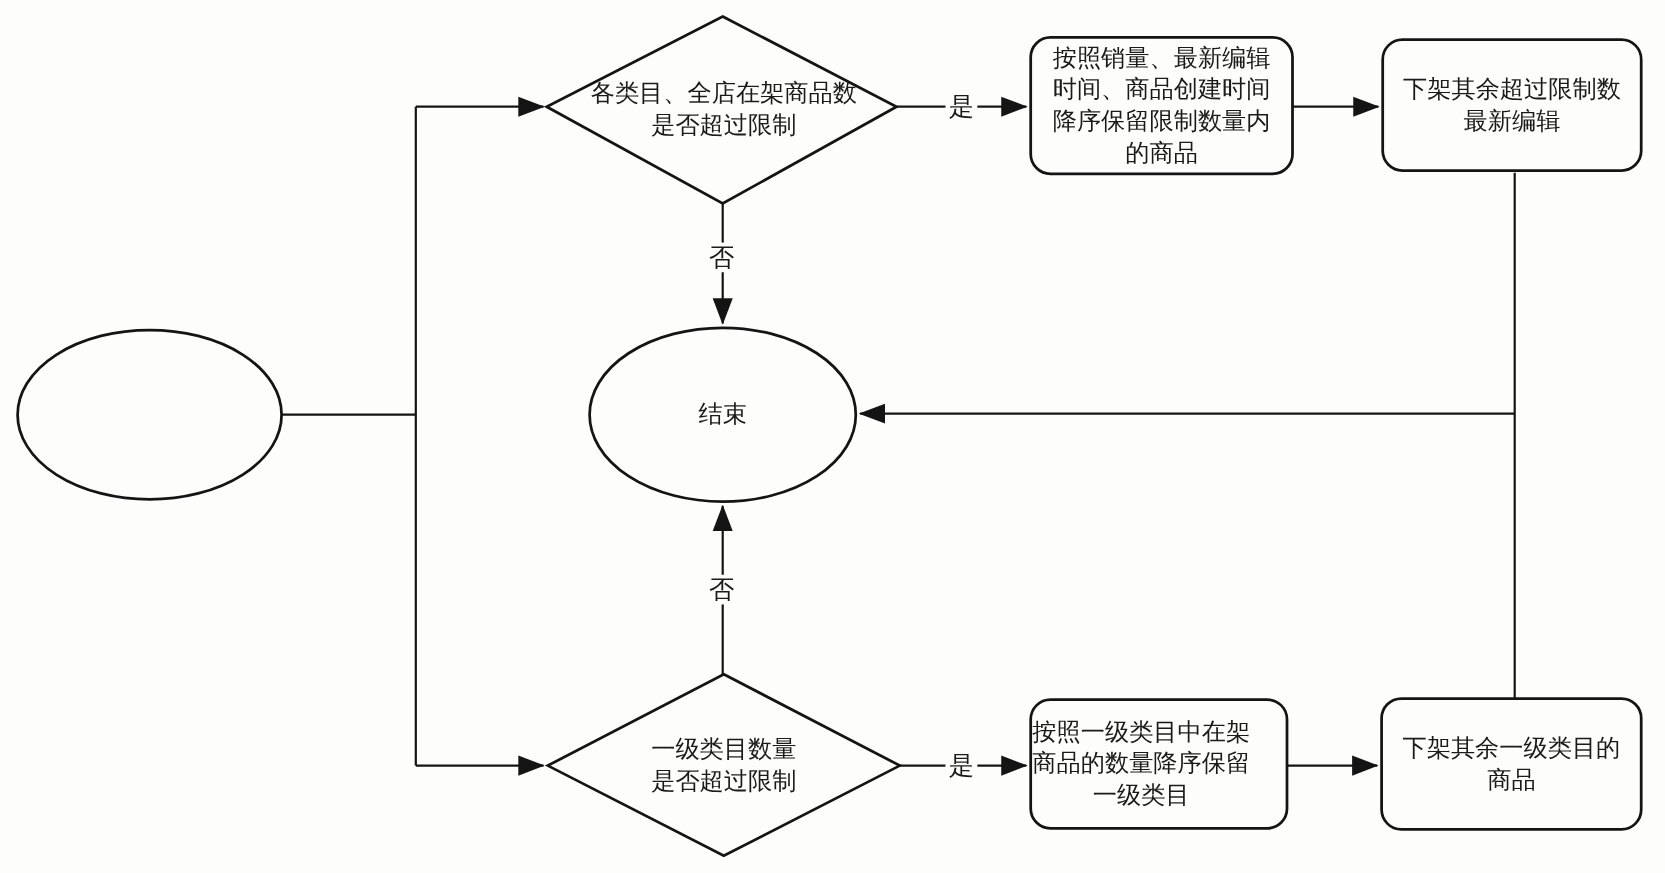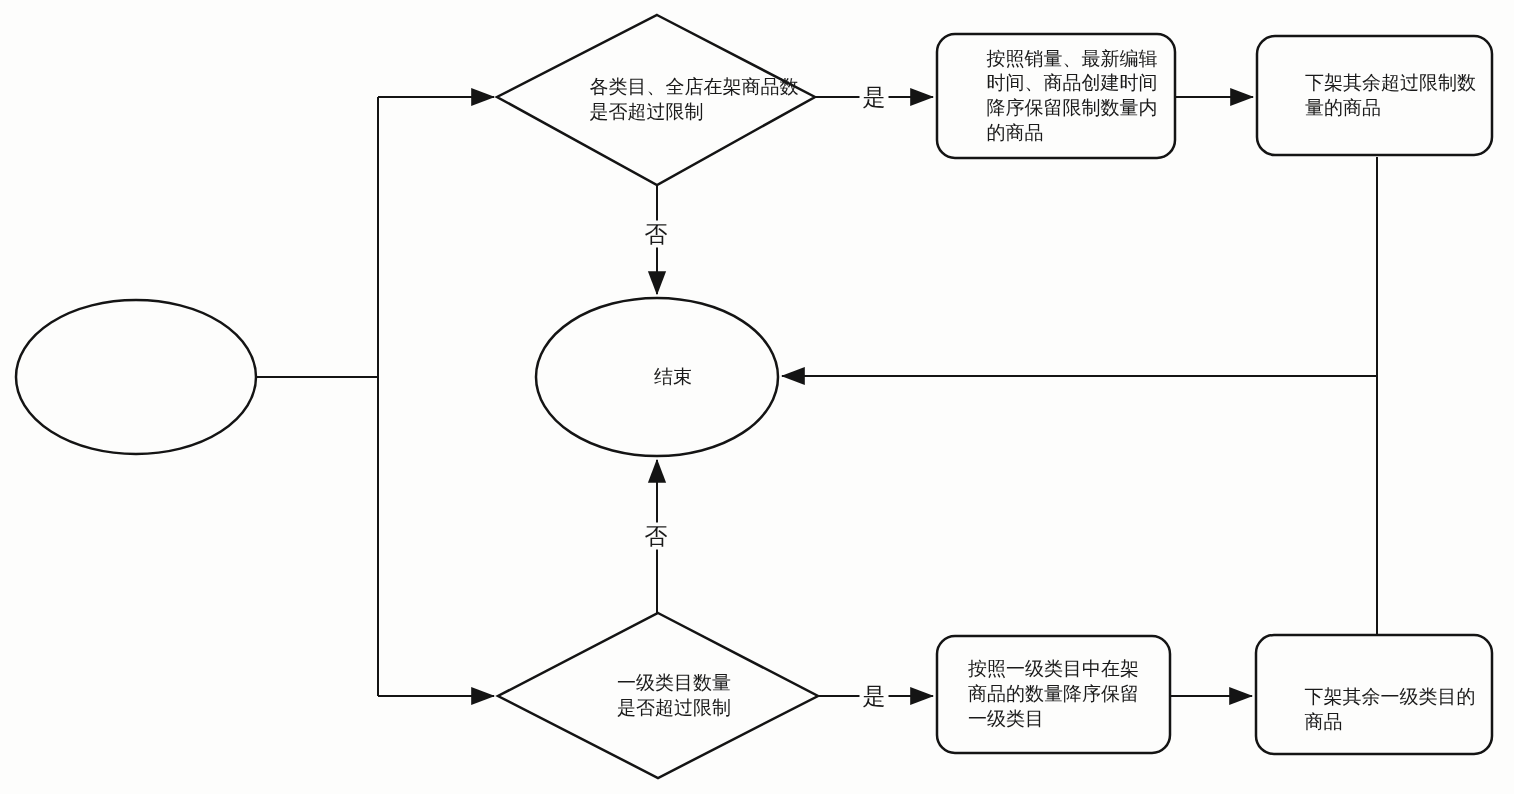--- a/index.html
+++ b/index.html
@@ -11,25 +11,25 @@
     font-family: "Liberation Sans", "DejaVu Sans", sans-serif;
     color: #1a1a1a;
     overflow: hidden;
   }
   svg.wires { position: absolute; left: 0; top: 0; }
   .node-label {
     position: absolute;
     display: flex;
     align-items: center;
     justify-content: center;
+    text-align: center;
     white-space: pre-line;
-    font-size: 19px;
+    font-size: 22px;
     line-height: 1.3;
     pointer-events: none;
-    margin-left: 16px;
   }
   .edge-label {
     position: absolute;
     transform: translate(-50%, -50%);
     font-size: 23px;
     line-height: 1;
     background: #fdfdfc;
     padding: 2px 3px;
   }
 </style>
@@ -66,41 +66,41 @@
       <rect x="937" y="34" width="238" height="124" rx="18" ry="18"></rect>
       <rect x="1257" y="36" width="235" height="119" rx="18" ry="18"></rect>
       <ellipse cx="657" cy="377" rx="121" ry="79"></ellipse>
       <polygon points="658,613 818,696 658,778 498,696"></polygon>
       <rect x="937" y="636" width="233" height="117" rx="18" ry="18"></rect>
       <rect x="1256" y="635" width="236" height="119" rx="18" ry="18"></rect>
     </g>
   </svg>
 
 
-  <div class="node-label" style="left:548px; top:15px; width:260px; height:170px;">各类目、全店在架商品数
+  <div class="node-label" style="left:528px; top:15px; width:260px; height:170px;">各类目、全店在架商品数
 是否超过限制</div>
 
   <div class="node-label" style="left:937px; top:34px; width:238px; height:124px;">按照销量、最新编辑
 时间、商品创建时间
 降序保留限制数量内
 的商品</div>
 
   <div class="node-label" style="left:1257px; top:36px; width:235px; height:119px;">下架其余超过限制数
-量的商品</div>
+最新编辑</div>
 
   <div class="node-label" style="left:536px; top:298px; width:242px; height:158px;">结束</div>
 
   <div class="node-label" style="left:528px; top:613px; width:260px; height:165px;">一级类目数量
 是否超过限制</div>
 
   <div class="node-label" style="left:937px; top:636px; width:201px; height:117px;">按照一级类目中在架
 商品的数量降序保留
 一级类目</div>
 
-  <div class="node-label" style="left:1256px; top:650px; width:236px; height:119px;">下架其余一级类目的
+  <div class="node-label" style="left:1256px; top:635px; width:236px; height:119px;">下架其余一级类目的
 商品</div>
 
   <div class="edge-label" style="left:874px; top:97px;">是</div>
 
   <div class="edge-label" style="left:656px; top:234px;">否</div>
 
   <div class="edge-label" style="left:656px; top:536px;">否</div>
 
   <div class="edge-label" style="left:874px; top:696px;">是</div>
 

